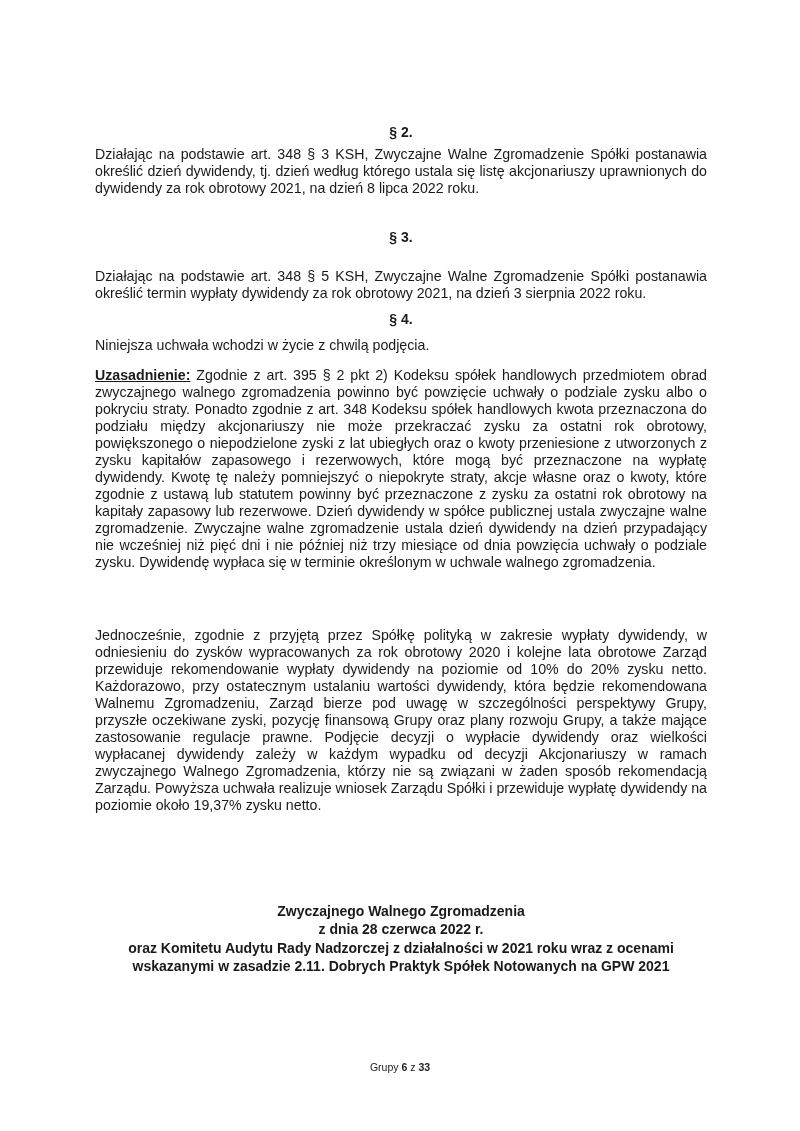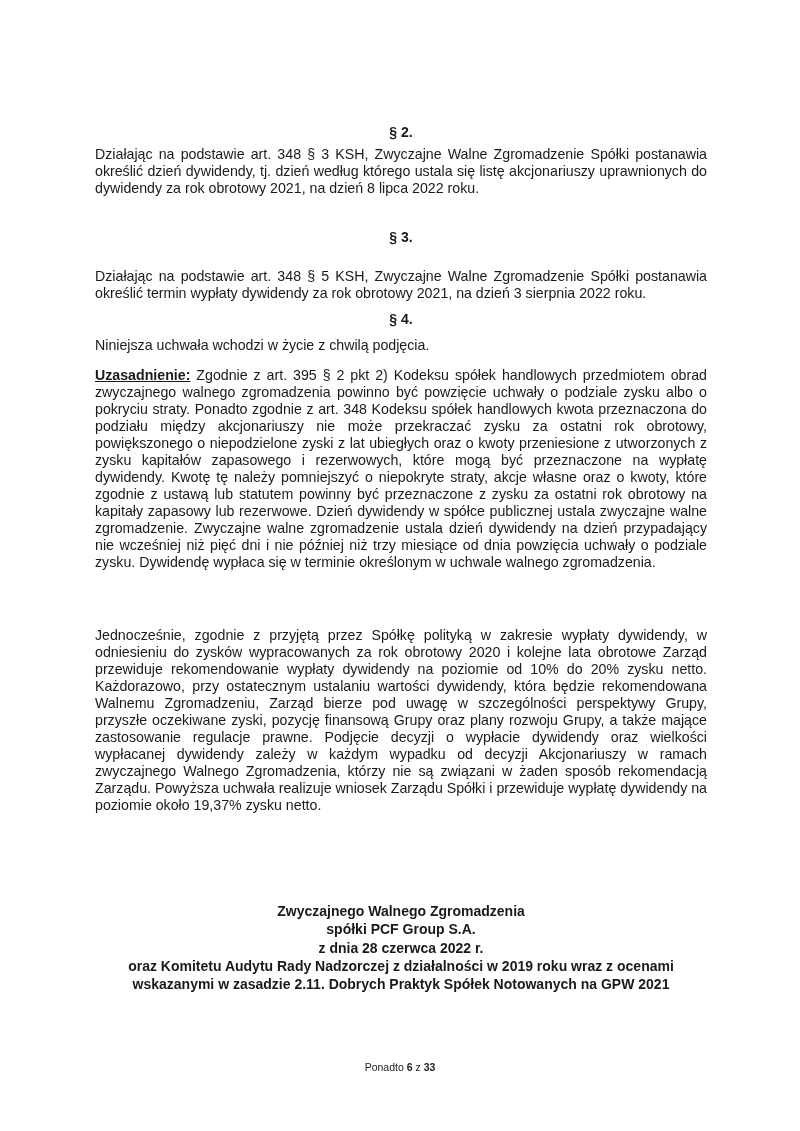--- a/index.html
+++ b/index.html
@@ -42,22 +42,21 @@
 
   <div class="section-heading" style="top:311px;">§ 4.</div>
   <div class="para" style="top:337px;">Niniejsza uchwała wchodzi w życie z chwilą podjęcia.</div>
 
   <div class="para" style="top:367px;"><span class="underlined">Uzasadnienie:</span><span> Zgodnie z art. 395 § 2 pkt 2) Kodeksu spółek handlowych przedmiotem obrad zwyczajnego walnego zgromadzenia powinno być powzięcie uchwały o podziale zysku albo o pokryciu straty. Ponadto zgodnie z art. 348 Kodeksu spółek handlowych kwota przeznaczona do podziału między akcjonariuszy nie może przekraczać zysku za ostatni rok obrotowy, powiększonego o niepodzielone zyski z lat ubiegłych oraz o kwoty przeniesione z utworzonych z zysku kapitałów zapasowego i rezerwowych, które mogą być przeznaczone na wypłatę dywidendy. Kwotę tę należy pomniejszyć o niepokryte straty, akcje własne oraz o kwoty, które zgodnie z ustawą lub statutem powinny być przeznaczone z zysku za ostatni rok obrotowy na kapitały zapasowy lub rezerwowe. Dzień dywidendy w spółce publicznej ustala zwyczajne walne zgromadzenie. Zwyczajne walne zgromadzenie ustala dzień dywidendy na dzień przypadający nie wcześniej niż pięć dni i nie później niż trzy miesiące od dnia powzięcia uchwały o podziale zysku. Dywidendę wypłaca się w terminie określonym w uchwale walnego zgromadzenia.</span></div>
 
   <div class="para" style="top:627px;">Jednocześnie, zgodnie z przyjętą przez Spółkę polityką w zakresie wypłaty dywidendy, w odniesieniu do zysków wypracowanych za rok obrotowy 2020 i kolejne lata obrotowe Zarząd przewiduje rekomendowanie wypłaty dywidendy na poziomie od 10% do 20% zysku netto. Każdorazowo, przy ostatecznym ustalaniu wartości dywidendy, która będzie rekomendowana Walnemu Zgromadzeniu, Zarząd bierze pod uwagę w szczególności perspektywy Grupy, przyszłe oczekiwane zyski, pozycję finansową Grupy oraz plany rozwoju Grupy, a także mające zastosowanie regulacje prawne. Podjęcie decyzji o wypłacie dywidendy oraz wielkości wypłacanej dywidendy zależy w każdym wypadku od decyzji Akcjonariuszy w ramach zwyczajnego Walnego Zgromadzenia, którzy nie są związani w żaden sposób rekomendacją Zarządu. Powyższa uchwała realizuje wniosek Zarządu Spółki i przewiduje wypłatę dywidendy na poziomie około 19,37% zysku netto.</div>
 
   <div class="resolution">
     <div>Zwyczajnego Walnego Zgromadzenia</div>
-    <div>spółki PCF Group S.A.</div>
     <div>z dnia 28 czerwca 2022 r.</div>
-    <div>oraz Komitetu Audytu Rady Nadzorczej z działalności w 2019 roku wraz z ocenami</div>
+    <div>oraz Komitetu Audytu Rady Nadzorczej z działalności w 2021 roku wraz z ocenami</div>
     <div>wskazanymi w zasadzie 2.11. Dobrych Praktyk Spółek Notowanych na GPW 2021</div>
   </div>
 </div>
 
 <div class="footer" style="left:0;">
-  <span>Ponadto </span><span class="num">6</span><span> z </span><span class="num">33</span>
+  <span>Grupy </span><span class="num">6</span><span> z </span><span class="num">33</span>
 </div>
 
 </body></html>

